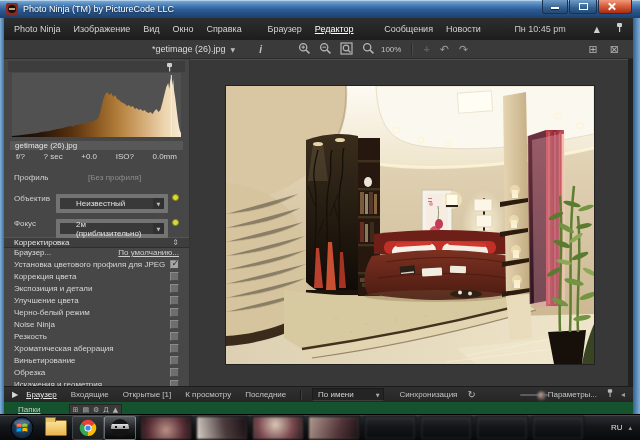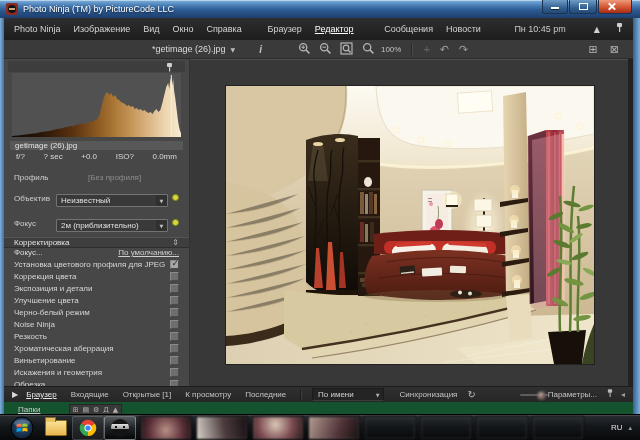--- a/index.html
+++ b/index.html
@@ -66,22 +66,22 @@
   .hist-strip{height:11px;background:#3d3d3d;display:flex;justify-content:flex-end;align-items:center;padding-right:12px;}
   .histbox{margin:1px 4px 0 4px;background:#515151;height:64px;}
   .fname-bar{margin:4px 6px 0 6px;height:13px;background:#585858;border-radius:1px;
     display:flex;align-items:center;padding-left:5px;font-size:8px;color:#e4e4e4;}
 
   
   .exif{display:flex;justify-content:space-between;align-items:center;height:14px;padding:0 12px;font-size:8px;color:#d9d9d9;margin-top:2px;}
   .prow{display:flex;height:13px;padding:0 10px;font-size:8px;margin-top:12px;}
   .plabel{width:42px;color:#cfcfcf;}
   .pval-dim{color:#8d8d8d;padding-left:32px;}
-  .dd{flex:1;height:11px;background:#393939;border:1px solid #737373;border-radius:1px;
-    display:flex;align-items:center;font-size:8px;color:#e0e0e0;padding-left:4px;position:relative;}
+  .dd{flex:1;height:11px;background:#393939;border:4px solid #737373;border-radius:1px;
+    display:flex;align-items:center;font-size:8px;color:#e0e0e0;padding-left:16px;position:relative;}
   .dd .dd-btn{margin-left:auto;width:11px;height:100%;background:#303030;display:flex;align-items:center;justify-content:center;font-size:5px;color:#bbb;}
   .dot{width:5px;height:5px;border-radius:50%;background:#d8d83a;border:1px solid #8a8a20;margin-left:4px;flex:none;}
 
   .sec-hdr{margin-top:5px;height:13px;background:#3e3e3e;border-top:1px solid #555;border-bottom:1px solid #2e2e2e;
     display:flex;align-items:center;padding:0 10px;font-size:8px;color:#e2e2e2;}
   .sec-hdr .updown{margin-left:auto;font-size:8px;color:#bbb;}
   .preset{display:flex;align-items:center;height:15px;padding:0 10px;font-size:8px;color:#dcdcdc;}
   .preset .pv{margin-left:auto;color:#cfcfcf;text-decoration:underline;}
 
   .adj-list{margin-top:1px;}
@@ -292,21 +292,21 @@
         <span>2м (приблизительно)</span>
         <span class="dd-btn ic">▼</span>
       </span>
       <span class="dot"></span>
     </div>
     <div class="sec-hdr">
       <span>Корректировка</span>
       <span class="updown ic">⇕</span>
     </div>
     <div class="preset">
-      <span>Фокус...</span>
+      <span>Браузер...</span>
       <span class="pv">По умолчанию...</span>
     </div>
     <div class="adj-list">
       <div class="adj">
           <span class="lbl">Установка цветового профиля для JPEG</span>
           <span class="cb checked"></span>
         </div>
       <div class="adj">
           <span class="lbl">Коррекция цвета</span>
           <span class="cb"></span>
@@ -333,25 +333,25 @@
         </div>
       <div class="adj">
           <span class="lbl">Хроматическая аберрация</span>
           <span class="cb"></span>
         </div>
       <div class="adj">
           <span class="lbl">Виньетирование</span>
           <span class="cb"></span>
         </div>
       <div class="adj">
+          <span class="lbl">Обрезка</span>
+          <span class="cb"></span>
+        </div>
+      <div class="adj">
           <span class="lbl">Искажения и геометрия</span>
-          <span class="cb"></span>
-        </div>
-      <div class="adj">
-          <span class="lbl">Обрезка</span>
           <span class="cb"></span>
         </div>
     </div>
     <div class="panel-foot">
       <span class="fi ic">↓</span>
       <span class="fi ic dplus">↓</span>
       <span class="fi ic lr">◂▸</span>
       <span class="fi ic lt">◂</span>
       <span class="fi ic rt">▸</span>
       <span class="foot-btn">Отмена</span>

